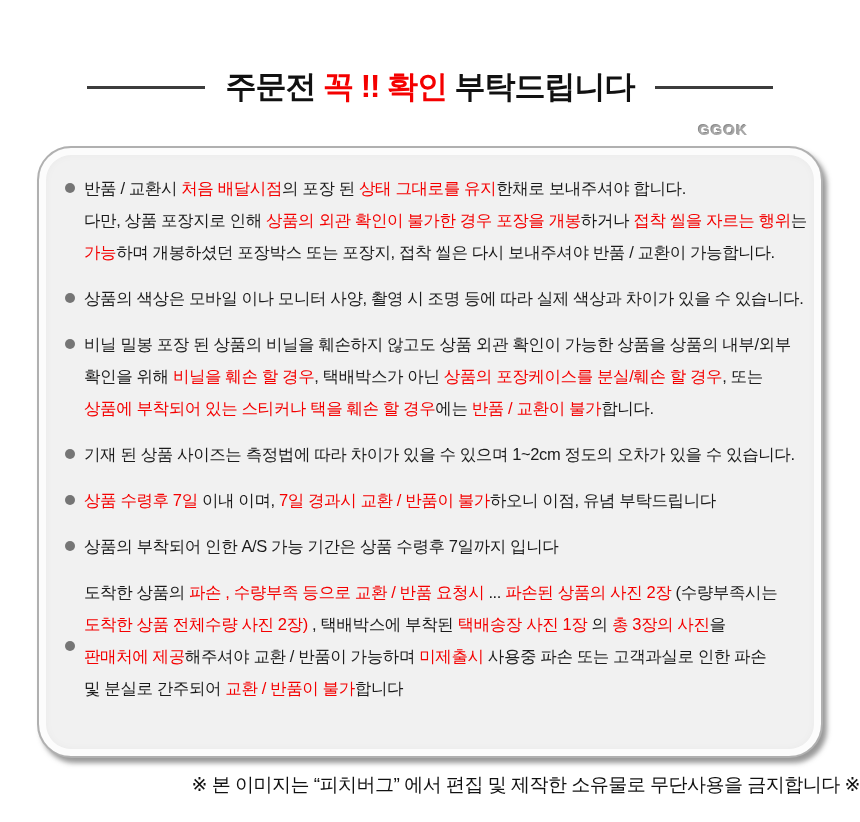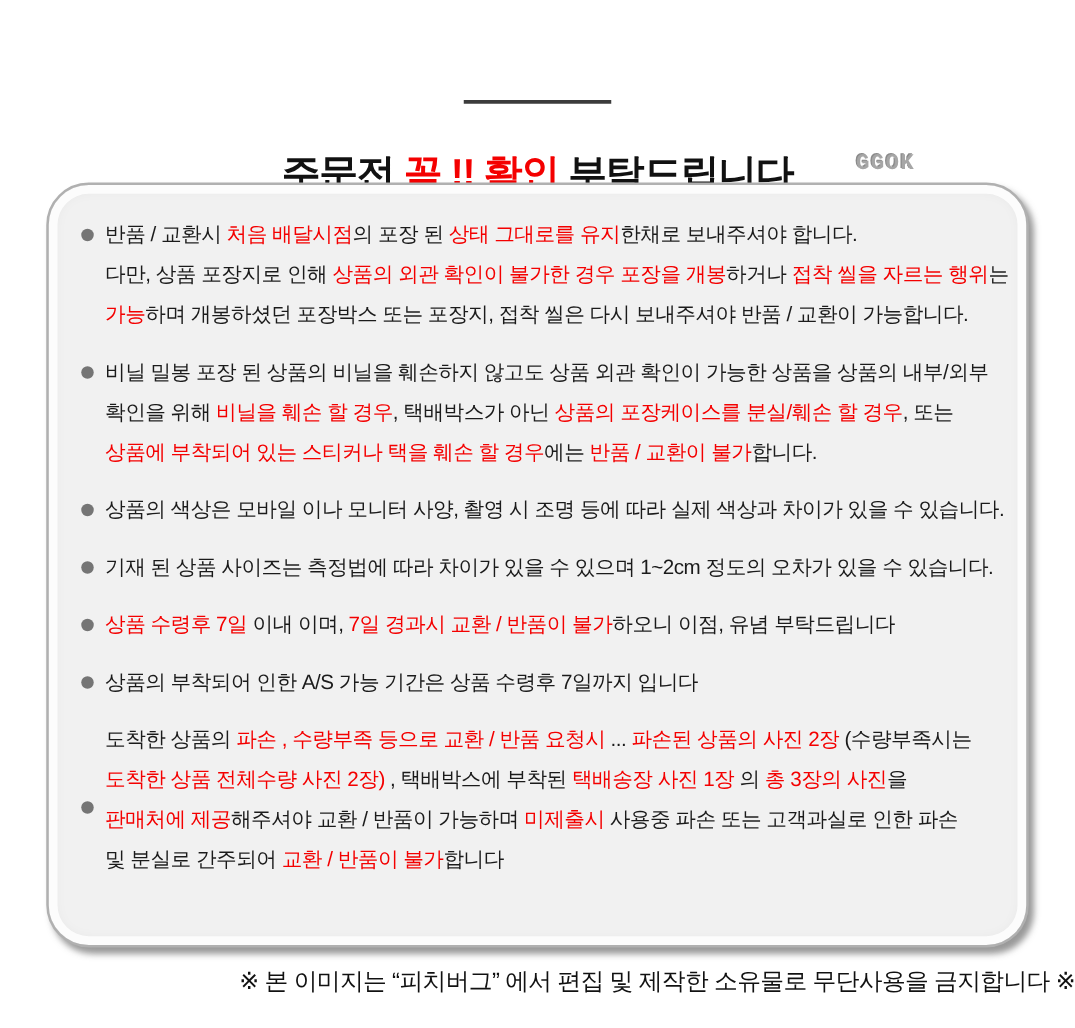--- a/index.html
+++ b/index.html
@@ -11,52 +11,50 @@
   #page {
     position: relative;
     width: 860px;
     height: 822px;
     background: #ffffff;
     overflow: hidden;
   }
   
   .title-row {
     position: absolute;
-    top: 80px;
+    top: 66px;
     left: 0;
     width: 100%;
     display: flex;
     align-items: center;
     justify-content: center;
-    gap: 35px;
-    flex-direction: column;
+    gap: 20px;
   }
   .title-line {
     width: 118px;
     height: 3px;
     background: #3c3c3c;
   }
   .page-title {
     font-size: 31px;
     font-weight: bold;
     color: #111111;
     letter-spacing: -1px;
     white-space: nowrap;
   }
   .red { color: var(--red, #f40000); }
   .brand {
     position: absolute;
     top: 121px;
-    right: 128px;
-    font-size: 18px;
+    right: 112px;
+    font-size: 15px;
     font-weight: bold;
     color: var(--brand-gray, #a6a6a6);
     letter-spacing: 1px;
     text-shadow: 1px 1px 0 #ffffff, -1px -1px 0 #8a8a8a;
-    font-family: Liberation Mono, monospace;
   }
   
   .notice-box {
     position: absolute;
     left: 37px;
     top: 146px;
     width: 786px;
     height: 612px;
     box-sizing: border-box;
     background: var(--box-bg, #f1f1f1);
@@ -120,29 +118,29 @@
           <div class="dot"></div>
           <div class="bullet-text">
             <div class="line"><span>반품 / 교환시 </span><span class="red">처음 배달시점</span><span>의 포장 된 </span><span class="red">상태 그대로를 유지</span><span>한채로 보내주셔야 합니다.</span></div>
             <div class="line"><span>다만, 상품 포장지로 인해 </span><span class="red">상품의 외관 확인이 불가한 경우 포장을 개봉</span><span>하거나 </span><span class="red">접착 씰을 자르는 행위</span><span>는</span></div>
             <div class="line"><span class="red">가능</span><span>하며 개봉하셨던 포장박스 또는 포장지, 접착 씰은 다시 보내주셔야 반품 / 교환이 가능합니다.</span></div>
           </div>
         </div>
         <div class="bullet">
           <div class="dot"></div>
           <div class="bullet-text">
-            <div class="line"><span>비닐 밀봉 포장 된 상품의 비닐을 훼손하지 않고도 상품 외관 확인이 가능한 상품을 상품의 내부/외부</span></div>
-            <div class="line"><span>확인을 위해 </span><span class="red">비닐을 훼손 할 경우</span><span>, 택배박스가 아닌 </span><span class="red">상품의 포장케이스를 분실/훼손 할 경우</span><span>, 또는</span></div>
-            <div class="line"><span class="red">상품에 부착되어 있는 스티커나 택을 훼손 할 경우</span><span>에는 </span><span class="red">반품 / 교환이 불가</span><span>합니다.</span></div>
+            <div class="line"><span>상품의 색상은 모바일 이나 모니터 사양, 촬영 시 조명 등에 따라 실제 색상과 차이가 있을 수 있습니다.</span></div>
           </div>
         </div>
         <div class="bullet">
           <div class="dot"></div>
           <div class="bullet-text">
-            <div class="line"><span>상품의 색상은 모바일 이나 모니터 사양, 촬영 시 조명 등에 따라 실제 색상과 차이가 있을 수 있습니다.</span></div>
+            <div class="line"><span>비닐 밀봉 포장 된 상품의 비닐을 훼손하지 않고도 상품 외관 확인이 가능한 상품을 상품의 내부/외부</span></div>
+            <div class="line"><span>확인을 위해 </span><span class="red">비닐을 훼손 할 경우</span><span>, 택배박스가 아닌 </span><span class="red">상품의 포장케이스를 분실/훼손 할 경우</span><span>, 또는</span></div>
+            <div class="line"><span class="red">상품에 부착되어 있는 스티커나 택을 훼손 할 경우</span><span>에는 </span><span class="red">반품 / 교환이 불가</span><span>합니다.</span></div>
           </div>
         </div>
         <div class="bullet">
           <div class="dot"></div>
           <div class="bullet-text">
             <div class="line"><span>기재 된 상품 사이즈는 측정법에 따라 차이가 있을 수 있으며 1~2cm 정도의 오차가 있을 수 있습니다.</span></div>
           </div>
         </div>
         <div class="bullet">
           <div class="dot"></div>

